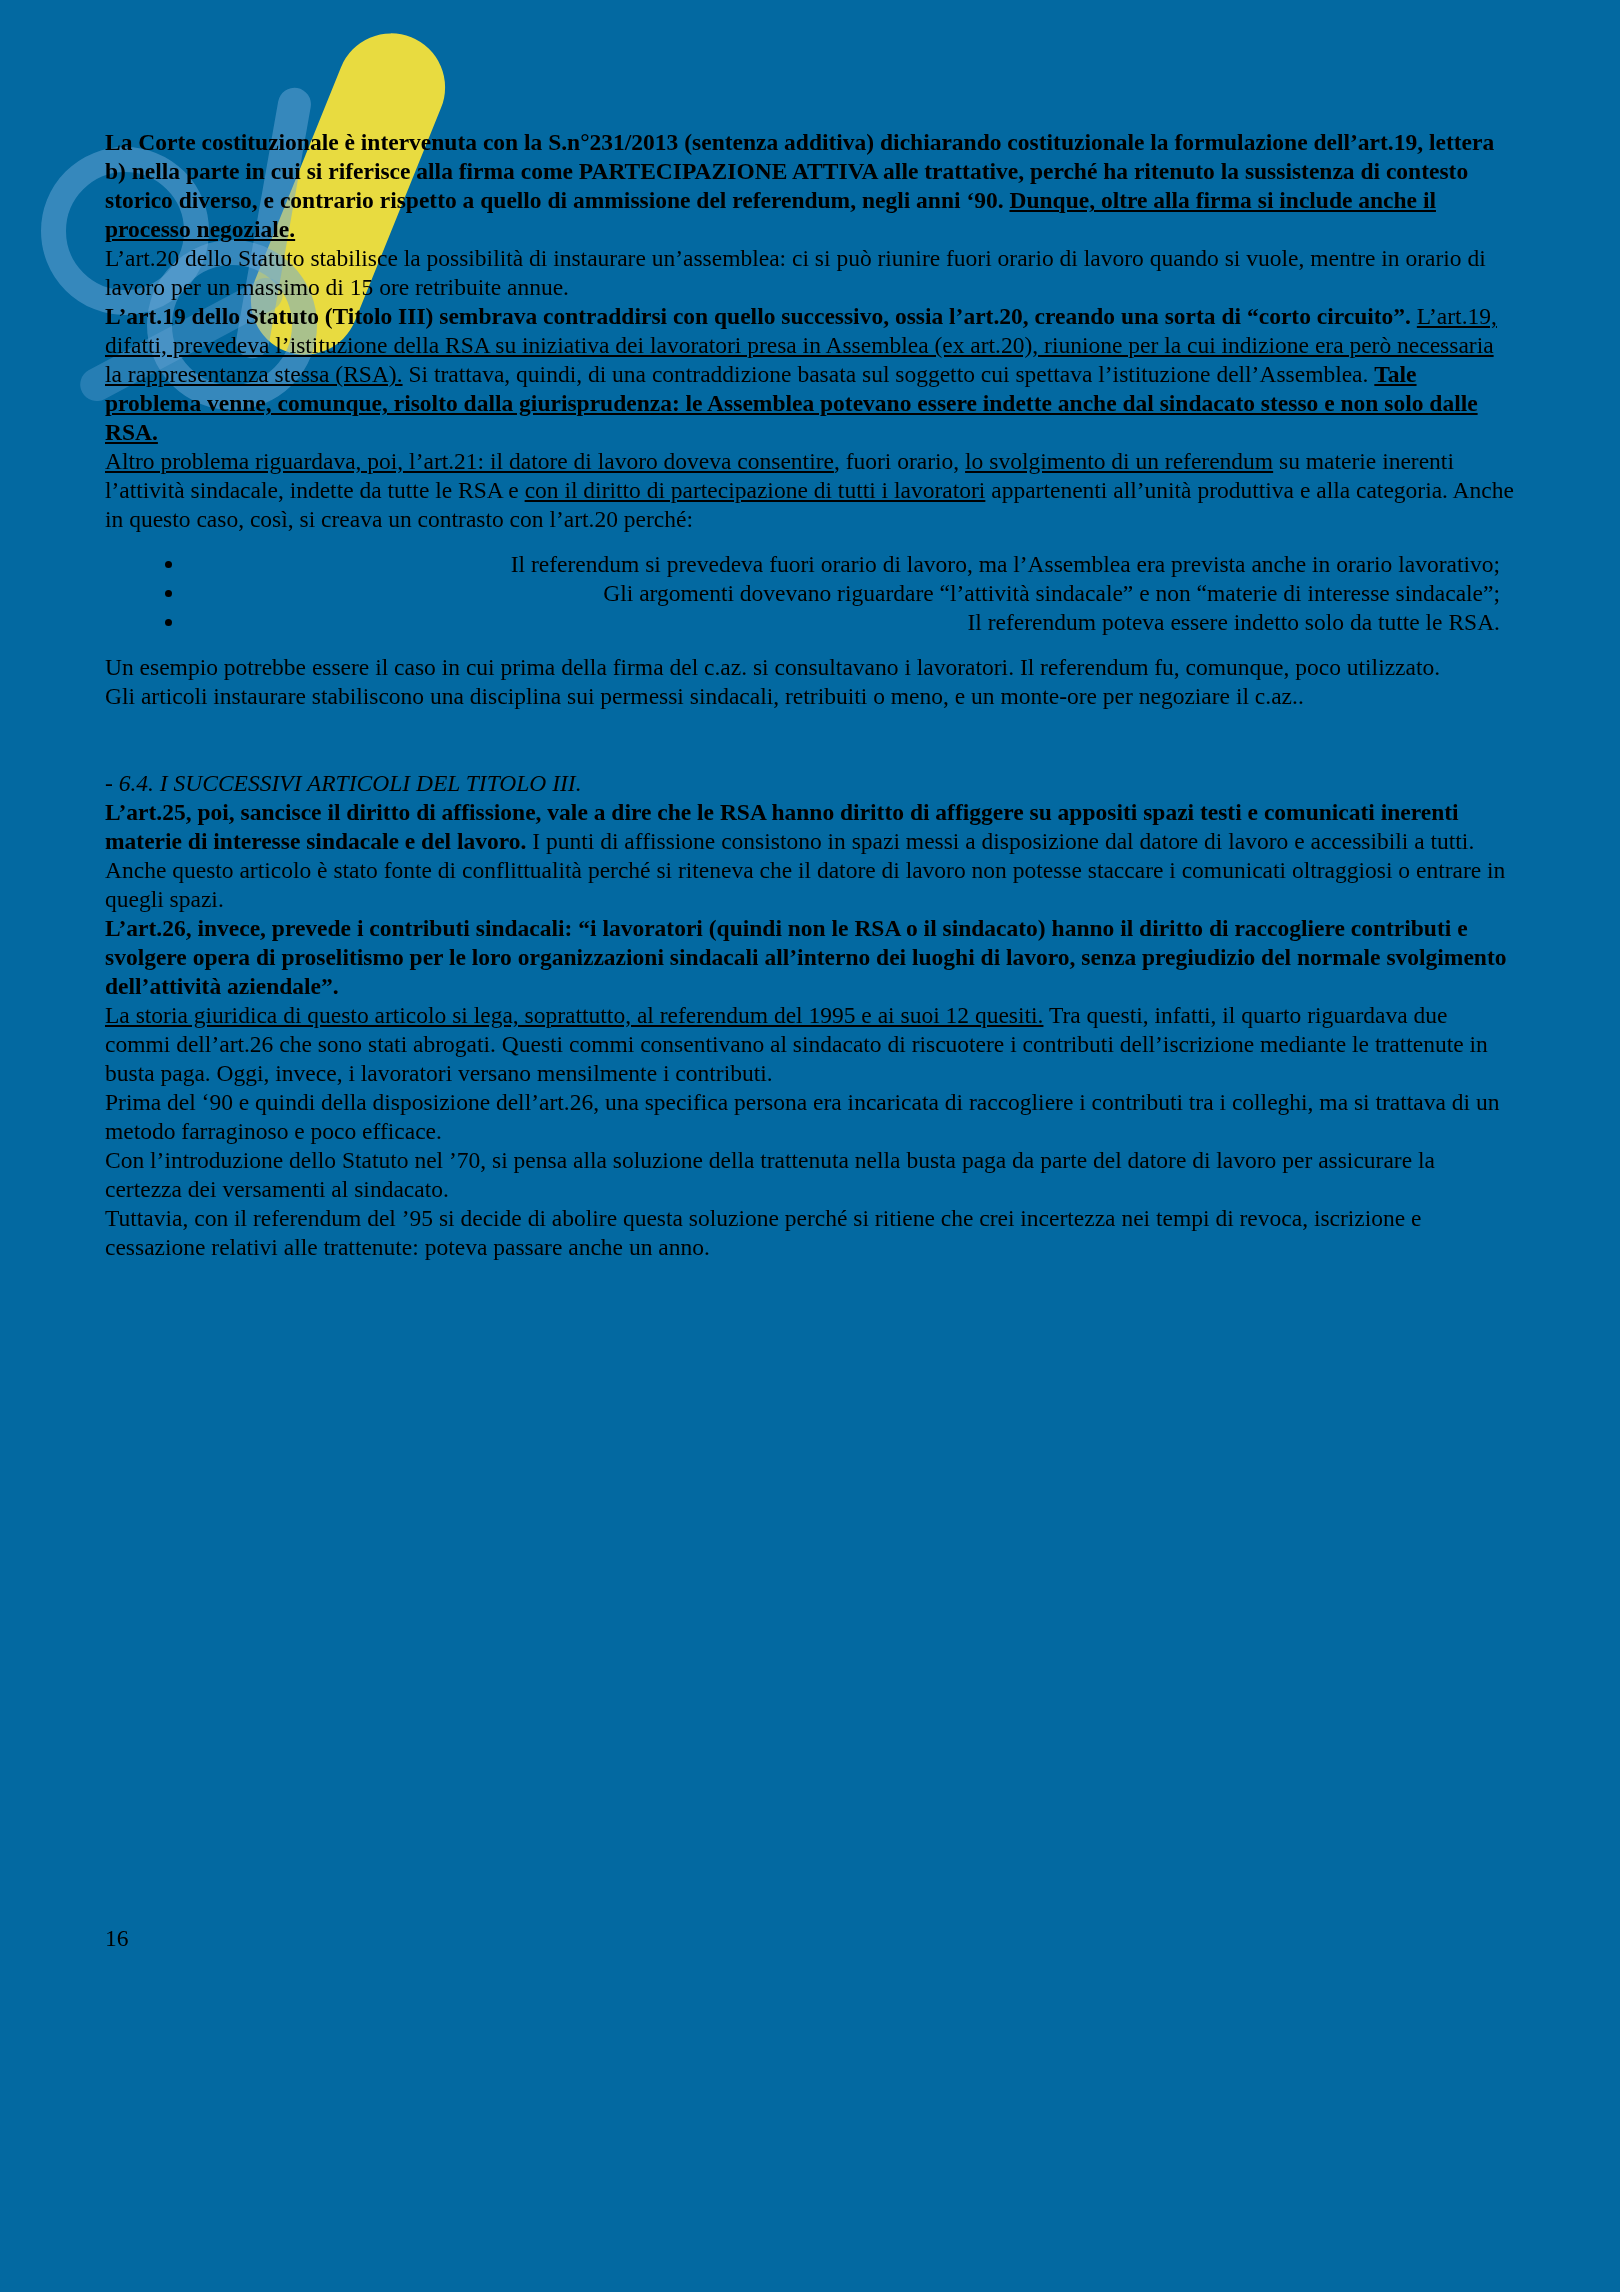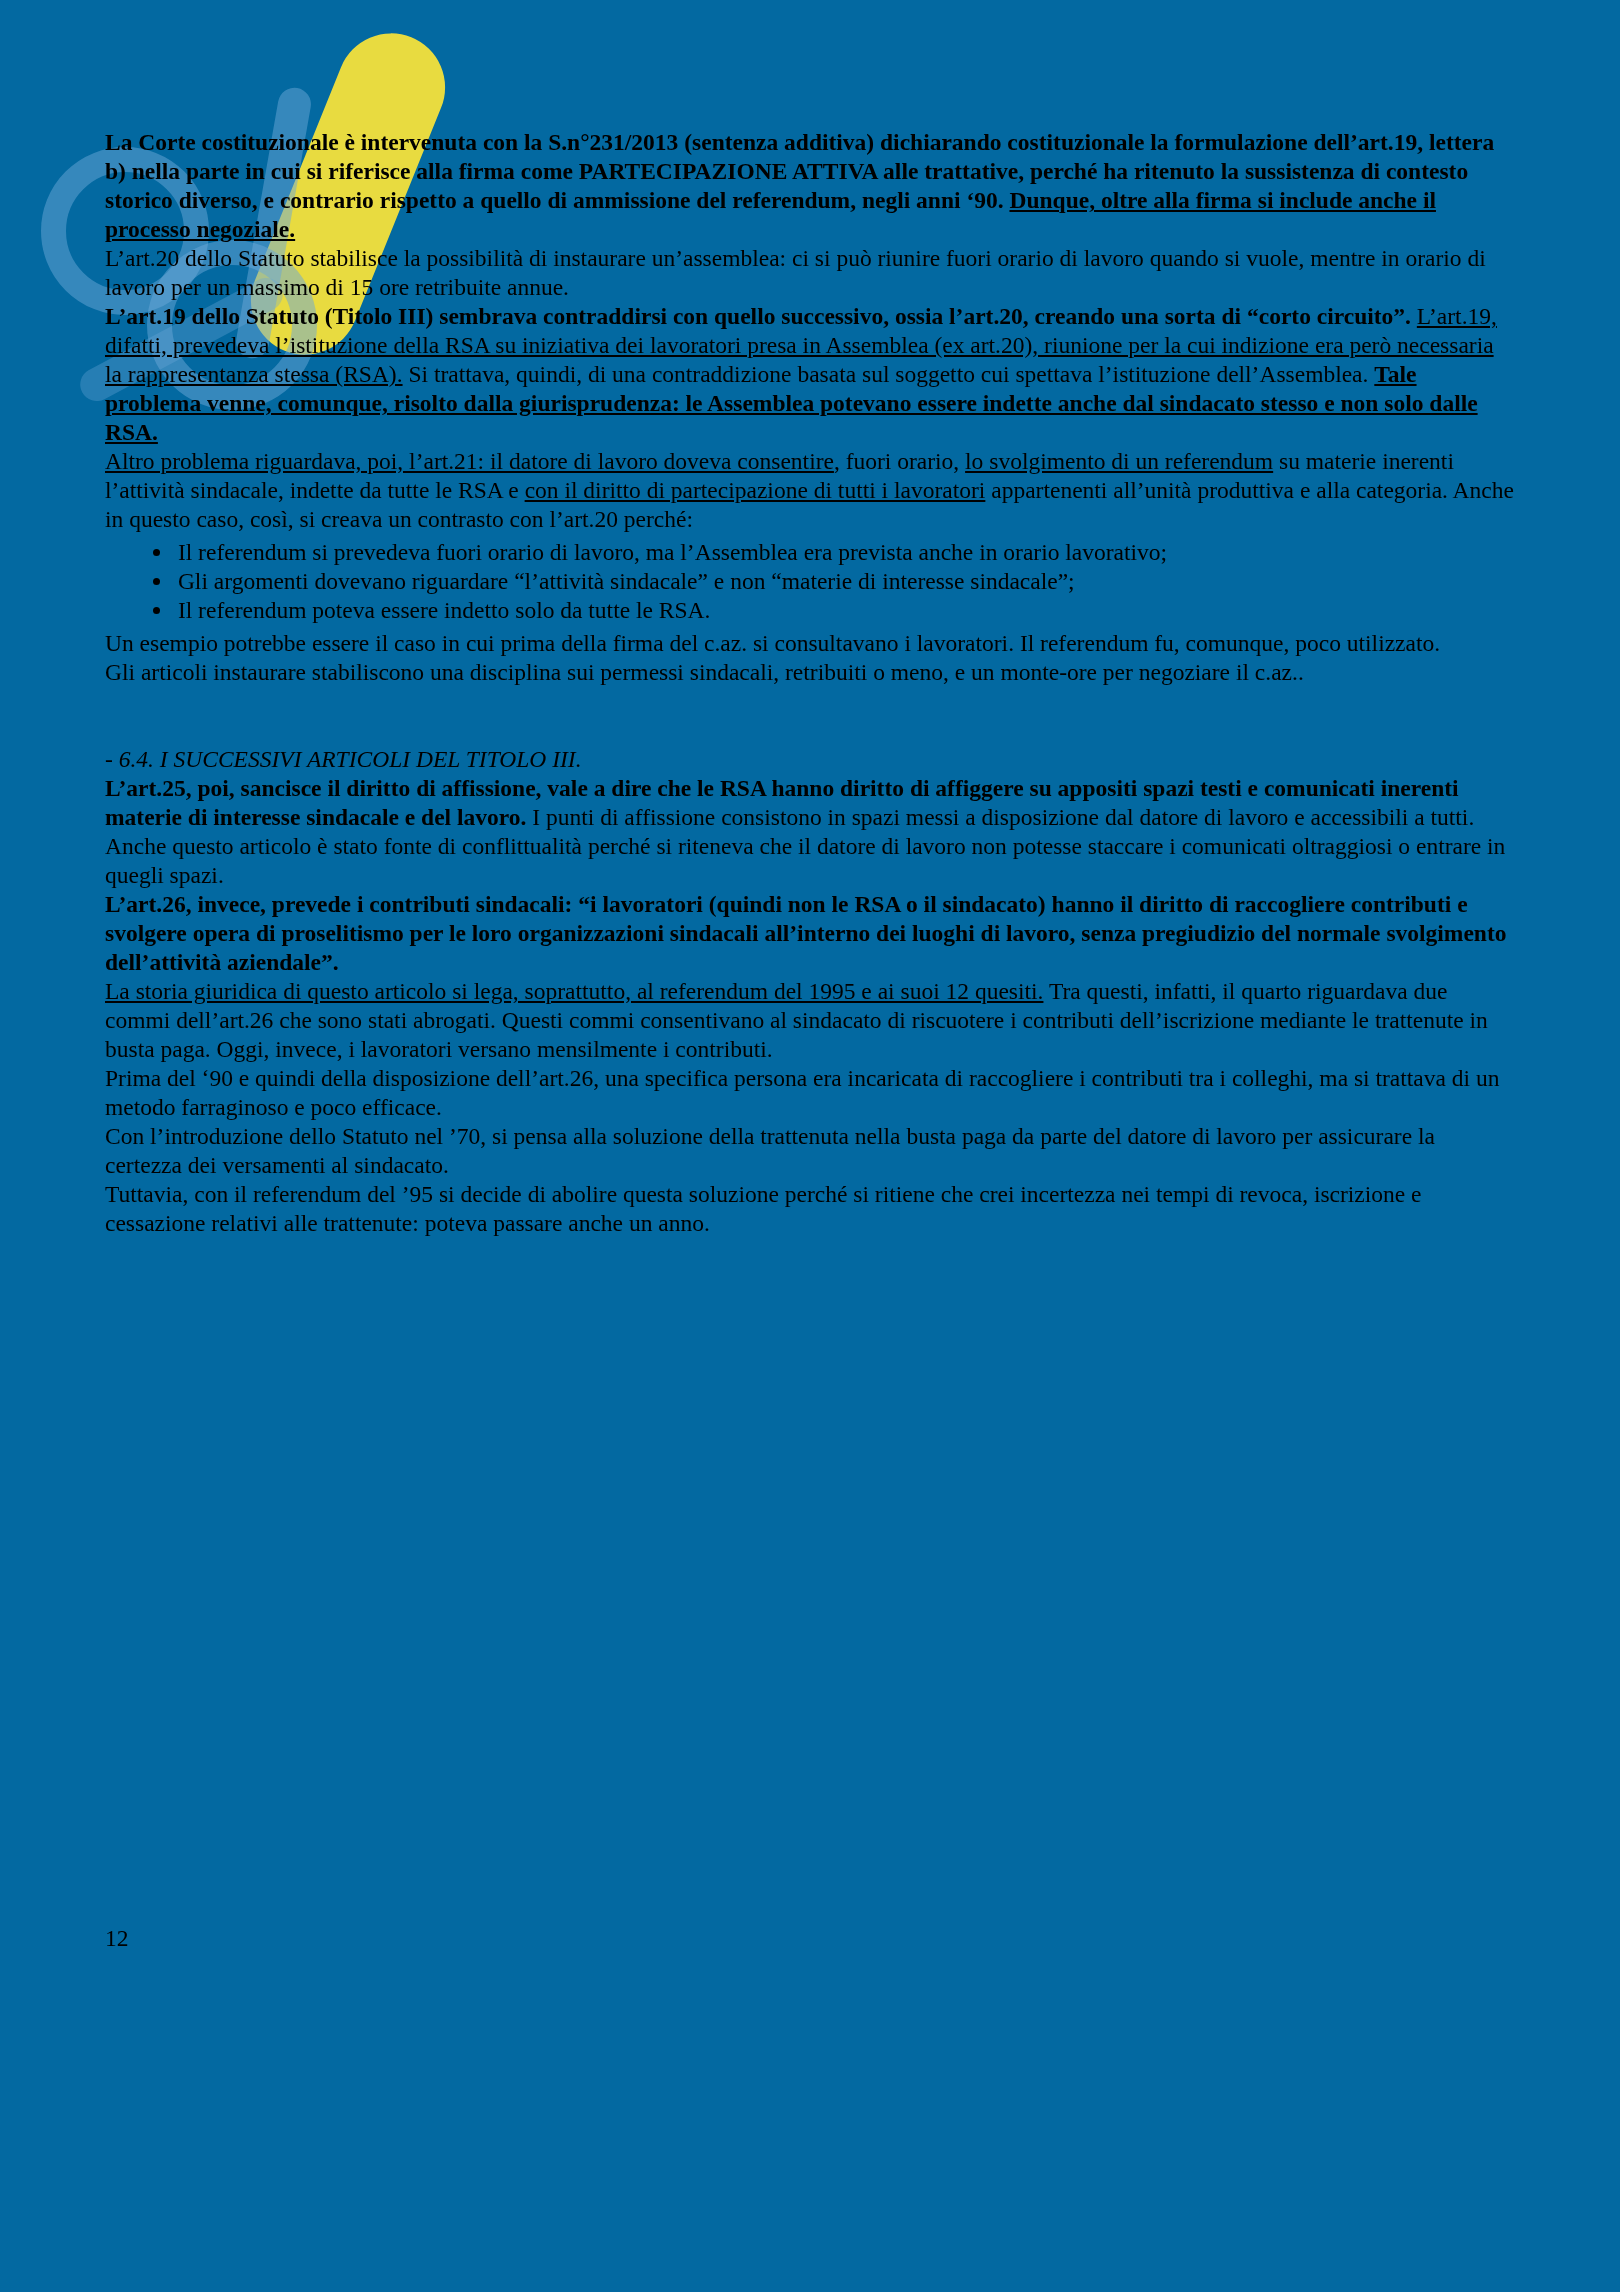--- a/index.html
+++ b/index.html
@@ -33,21 +33,21 @@
   
   .content{
     position:absolute;left:105px;top:128px;width:1411px;z-index:2;
     font-size:23.5px;line-height:29px;text-align:left;
   }
   .para{margin:0;}
   .heading{margin-top:58px;}
   .b{font-weight:bold;}
   .u{text-decoration:underline;}
   .i{font-style:italic;}
-  ul.bullets{margin:4px;padding-left:65px;list-style-type:disc;}
+  ul.bullets{margin:16px;padding-left:65px;list-style-type:disc;text-align:right;}
   ul.bullets li{padding-left:3.9px;}
   .page-number{
     position:absolute;left:105px;top:1924px;z-index:2;
     font-size:23.5px;line-height:29px;
   }
 </style>
 </head>
 <body>
 
 <div class="page">
@@ -74,16 +74,16 @@
       <p class="para"><span>Gli articoli instaurare stabiliscono una disciplina sui permessi sindacali, retribuiti o meno, e un monte-ore per negoziare il c.az..</span></p>
       <p class="para heading"><span class="i">- 6.4. I SUCCESSIVI ARTICOLI DEL TITOLO III.</span></p>
       <p class="para"><span class="b">L’art.25, poi, sancisce il diritto di affissione, vale a dire che le RSA hanno diritto di affiggere su appositi spazi testi e comunicati inerenti materie di interesse sindacale e del lavoro.</span><span> I punti di affissione consistono in spazi messi a disposizione dal datore di lavoro e accessibili a tutti. Anche questo articolo è stato fonte di conflittualità perché si riteneva che il datore di lavoro non potesse staccare i comunicati oltraggiosi o entrare in quegli spazi.</span></p>
       <p class="para"><span class="b">L’art.26, invece, prevede i contributi sindacali: “i lavoratori (quindi non le RSA o il sindacato) hanno il diritto di raccogliere contributi e svolgere opera di proselitismo per le loro organizzazioni sindacali all’interno dei luoghi di lavoro, senza pregiudizio del normale svolgimento dell’attività aziendale”.</span></p>
       <p class="para"><span class="u">La storia giuridica di questo articolo si lega, soprattutto, al referendum del 1995 e ai suoi 12 quesiti.</span><span> Tra questi, infatti, il quarto riguardava due commi dell’art.26 che sono stati abrogati. Questi commi consentivano al sindacato di riscuotere i contributi dell’iscrizione mediante le trattenute in busta paga. Oggi, invece, i lavoratori versano mensilmente i contributi.</span></p>
       <p class="para"><span>Prima del ‘90 e quindi della disposizione dell’art.26, una specifica persona era incaricata  di raccogliere i contributi tra i colleghi, ma si trattava di un metodo farraginoso e poco efficace.</span></p>
       <p class="para"><span>Con l’introduzione dello Statuto nel ’70, si pensa alla soluzione della trattenuta nella busta paga da parte del datore di lavoro per assicurare la certezza dei versamenti al sindacato.</span></p>
       <p class="para"><span>Tuttavia, con il referendum del ’95 si decide di abolire questa soluzione perché si ritiene che crei incertezza nei tempi di revoca, iscrizione e cessazione relativi alle trattenute: poteva passare anche un anno.</span></p>
     </div>
 
-  <div class="page-number">12</div>
+  <div class="page-number">16</div>
 
 </div>
 
 
 </body></html>

